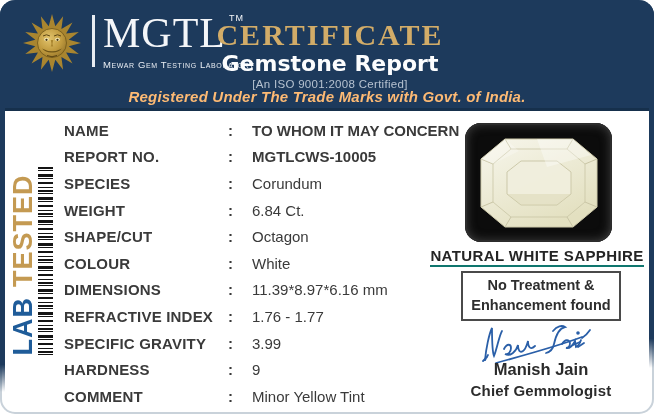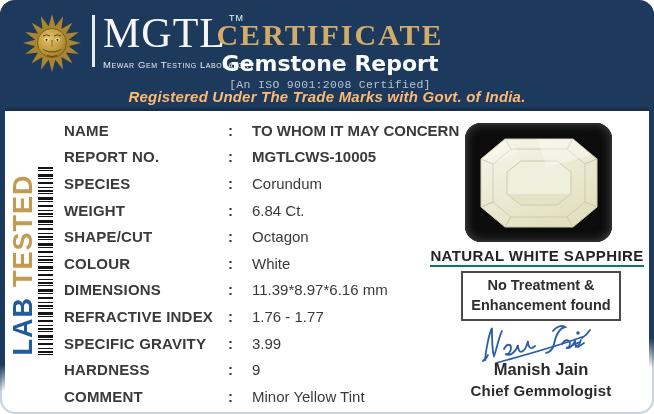--- a/index.html
+++ b/index.html
@@ -29,21 +29,21 @@
   .brand-name{font-family:"Liberation Serif", serif;font-size:42px;letter-spacing:1px;}
   .brand-tm{font-size:9px;margin-left:3px;margin-top:2px;letter-spacing:1px;}
   .brand-tagline{font-variant:small-caps;font-size:9.5px;letter-spacing:0.6px;margin-top:5px;color:#e9edf3;}
 
   .title-block{position:absolute;left:200px;top:7px;width:260px;text-align:center;margin-top:12px;}
   .cert-title{
     font-family:"Liberation Serif", serif;font-weight:bold;font-size:30px;
     color:#d2ac68;letter-spacing:2px;line-height:1.05;
   }
   .cert-subtitle{font-family:"DejaVu Sans", sans-serif;font-weight:bold;font-size:22px;color:#fcfdfe;line-height:1.15;}
-  .cert-iso{font-size:11.5px;color:#b6c2d0;margin-top:2px;letter-spacing:0.3px;font-family:Liberation Mono, monospace;}
+  .cert-iso{font-size:11.5px;color:#b6c2d0;margin-top:2px;letter-spacing:0.3px;}
   .registered-line{
     position:absolute;left:0;bottom:3px;width:100%;text-align:center;
     font-style:italic;font-weight:bold;font-size:15px;color:#fdba74;letter-spacing:0.2px;
   }
 
   
   .lab-stamp{
     position:absolute;left:-77px;top:246px;width:200px;height:38px;
     transform:rotate(-90deg);display:flex;justify-content:center;align-items:center;
     font-weight:bold;font-size:27px;letter-spacing:1px;z-index:6;white-space:nowrap;

